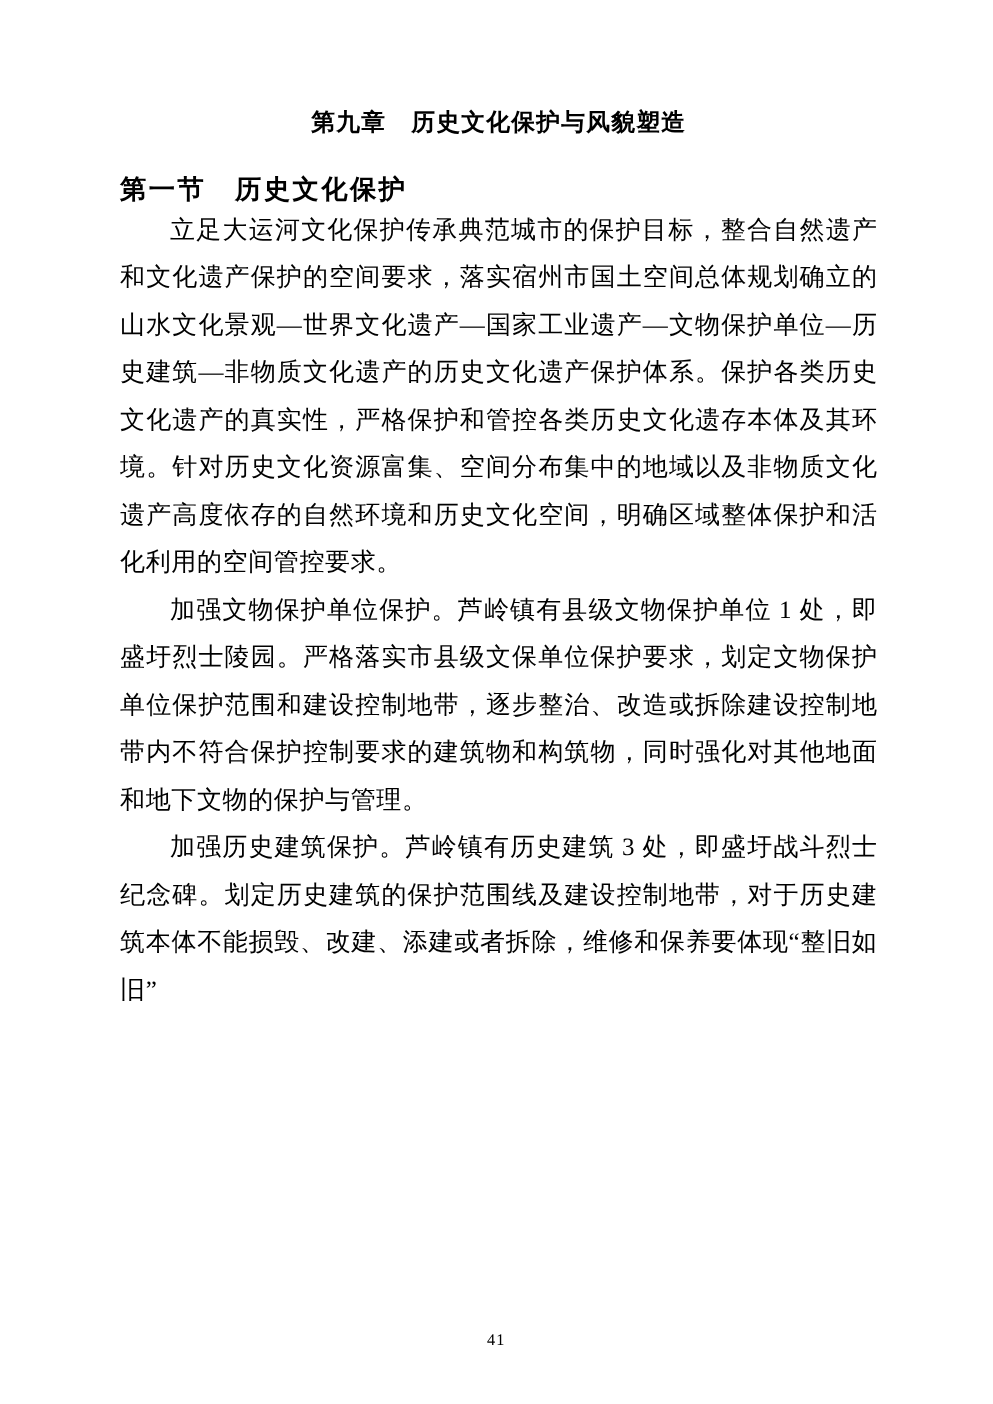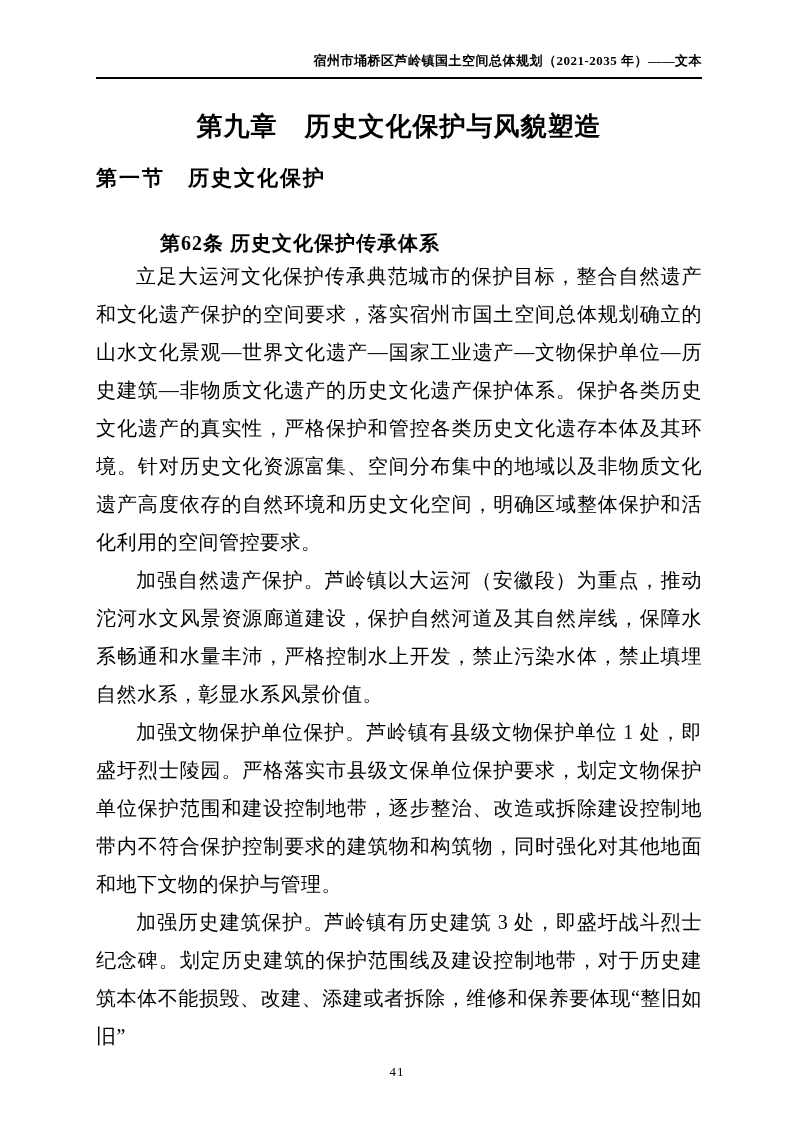--- a/index.html
+++ b/index.html
@@ -25,21 +25,21 @@
     font-weight: bold;
     letter-spacing: 0.5px;
     padding-bottom: 7px;
     border-bottom: 2px solid #000000;
     font-family: "Liberation Serif", "DejaVu Serif", serif;
   }
   
   .chapter-title {
     margin-top: 30px;
     text-align: center;
-    font-size: 26px;
+    font-size: 19px;
     font-weight: bold;
     letter-spacing: 1px;
     font-family: "Liberation Sans", "DejaVu Sans", sans-serif;
     line-height: 34px;
   }
   
   .section-title {
     margin-top: 21px;
     font-size: 21px;
     font-weight: bold;
@@ -74,30 +74,27 @@
     text-align: center;
     font-size: 13px;
     letter-spacing: 1px;
   }
 </style>
 </head>
 <body>
 
 <div class="page">
 
-  <div class="page-header">宿州市埇桥区芦岭镇国土空间总体规划（2021-2035 年）——文本</div>
 
   <h1 class="chapter-title">第九章　历史文化保护与风貌塑造</h1>
 
   <h2 class="section-title">第一节　历史文化保护</h2>
 
-  <h3 class="article-heading">第62条 历史文化保护传承体系</h3>
 
   <div class="body-text">
     <p>立足大运河文化保护传承典范城市的保护目标，整合自然遗产和文化遗产保护的空间要求，落实宿州市国土空间总体规划确立的山水文化景观—世界文化遗产—国家工业遗产—文物保护单位—历史建筑—非物质文化遗产的历史文化遗产保护体系。保护各类历史文化遗产的真实性，严格保护和管控各类历史文化遗存本体及其环境。针对历史文化资源富集、空间分布集中的地域以及非物质文化遗产高度依存的自然环境和历史文化空间，明确区域整体保护和活化利用的空间管控要求。</p>
-    <p>加强自然遗产保护。芦岭镇以大运河（安徽段）为重点，推动沱河水文风景资源廊道建设，保护自然河道及其自然岸线，保障水系畅通和水量丰沛，严格控制水上开发，禁止污染水体，禁止填埋自然水系，彰显水系风景价值。</p>
     <p>加强文物保护单位保护。芦岭镇有县级文物保护单位 1 处，即盛圩烈士陵园。严格落实市县级文保单位保护要求，划定文物保护单位保护范围和建设控制地带，逐步整治、改造或拆除建设控制地带内不符合保护控制要求的建筑物和构筑物，同时强化对其他地面和地下文物的保护与管理。</p>
     <p>加强历史建筑保护。芦岭镇有历史建筑 3 处，即盛圩战斗烈士纪念碑。划定历史建筑的保护范围线及建设控制地带，对于历史建筑本体不能损毁、改建、添建或者拆除，维修和保养要体现“整旧如旧”</p>
   </div>
 
   <div class="page-footer">41</div>
 
 </div>
 
 </body></html>

